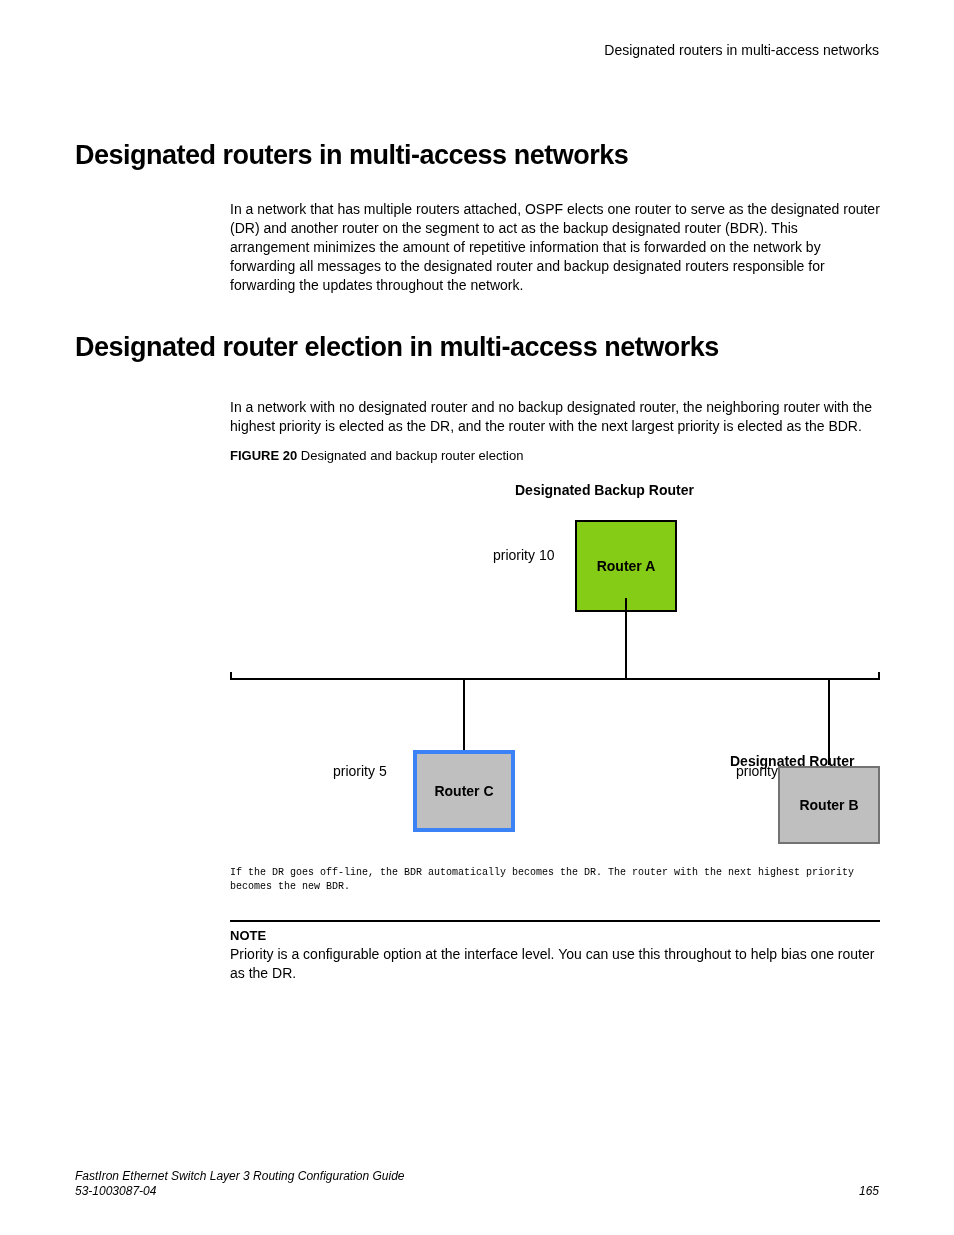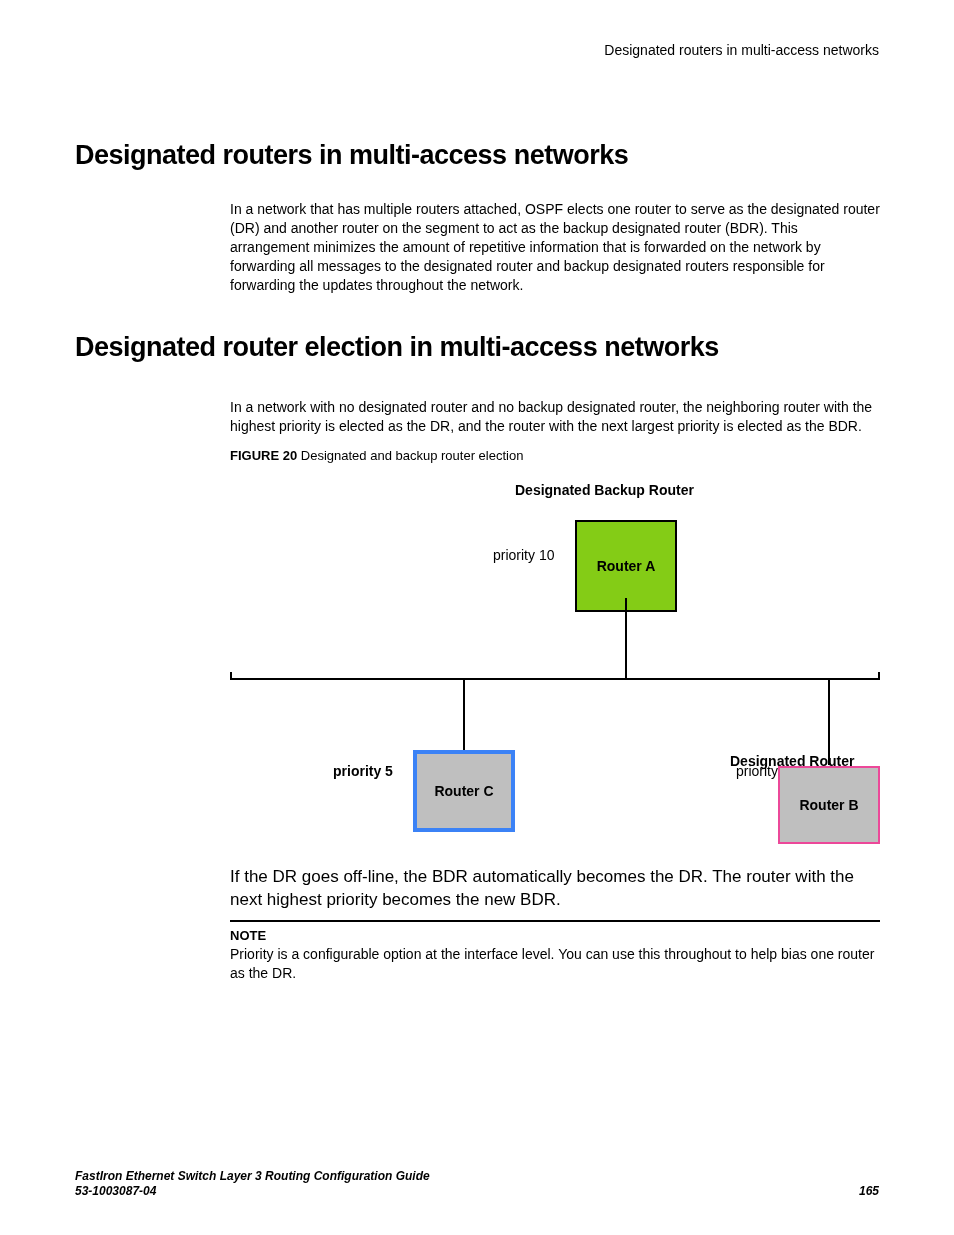--- a/index.html
+++ b/index.html
@@ -16,30 +16,30 @@
   .dbr-label { position: absolute; left: 285px; top: 4px; font-size: 14px; font-weight: 700; }
   .pri10 { position: absolute; left: 263px; top: 40px; font-size: 14px; margin-top: 29px; }
   .routerA-box { position: absolute; left: 345px; top: 42px; width: 102px; height: 92px; border: 2px solid #000; background: #84cc16; display:flex; align-items:center; justify-content:center; font-size: 14px; font-weight: 700; }
   .vlineA { position: absolute; left: 395px; top: 120px; width: 2px; height: 80px; background:#000; }
   .hline { position: absolute; left: 0px; top: 200px; width: 650px; height: 2px; background:#000; }
   .vtickL { position: absolute; left: 0px; top: 194px; width: 2px; height: 8px; background:#000; }
   .vtickR { position: absolute; left: 648px; top: 194px; width: 2px; height: 8px; background:#000; }
   .vlineC { position: absolute; left: 233px; top: 202px; width: 2px; height: 85px; background:#000; }
   .vlineB { position: absolute; left: 598px; top: 202px; width: 2px; height: 85px; background:#000; }
   .dr-label { position: absolute; left: 500px; top: 255px; font-size: 14px; font-weight: 700; margin-top: 20px; }
-  .pri5 { position: absolute; left: 103px; top: 285px; font-size: 14px; font-weight: bold; }
+  .pri5 { position: absolute; left: 103px; top: 285px; font-size: 14px; }
   .pri20 { position: absolute; left: 470px; top: 285px; font-size: 14px; padding-left: 36px; }
   .routerC-box { position: absolute; left: 183px; top: 272px; width: 102px; height: 82px; border: 4px solid #3b82f6; background: #bfbfbf; display:flex; align-items:center; justify-content:center; font-size: 14px; font-weight: 700; }
-  .routerB-box { position: absolute; left: 548px; top: 288px; width: 102px; height: 78px; border: 2px solid #ec4899; background: #bfbfbf; display:flex; align-items:center; justify-content:center; font-size: 14px; font-weight: 700; }
-  .p3 { position: absolute; left: 230px; top: 866px; width: 650px; font-size: 17px; line-height: 1.35; }
+  .routerB-box { position: absolute; left: 548px; top: 288px; width: 102px; height: 78px; border: 2px solid #737373; background: #bfbfbf; display:flex; align-items:center; justify-content:center; font-size: 14px; font-weight: 700; }
+  .p3 { position: absolute; left: 230px; top: 866px; width: 650px; font-size: 10px; line-height: 1.35; font-family: Liberation Mono, monospace; }
   .note-block { position: absolute; left: 230px; top: 920px; width: 650px; }
   .note-rule { border: none; border-top: 2px solid #000; margin-bottom: 6px; }
   .note-label { font-size: 13px; font-weight: 700; margin-bottom: 2px; }
   .note-text { font-size: 14px; line-height: 1.35; }
-  .footer { position: absolute; left: 75px; right: 75px; bottom: 35px; display:flex; justify-content: space-between; align-items: flex-end; font-size: 12px; font-style: italic; line-height: 1.3; font-weight: bold; }
+  .footer { position: absolute; left: 75px; right: 75px; bottom: 35px; display:flex; justify-content: space-between; align-items: flex-end; font-size: 12px; font-style: italic; line-height: 1.3; }
   .footer .left { max-width: 600px; }
   .footer .right { font-style: italic; }
 </style>
 </head>
 <body>
 
 <div class="page">
   <div class="header-text">Designated routers in multi-access networks</div>
 
   <h1 class="h1a">Designated routers in multi-access networks</h1>

